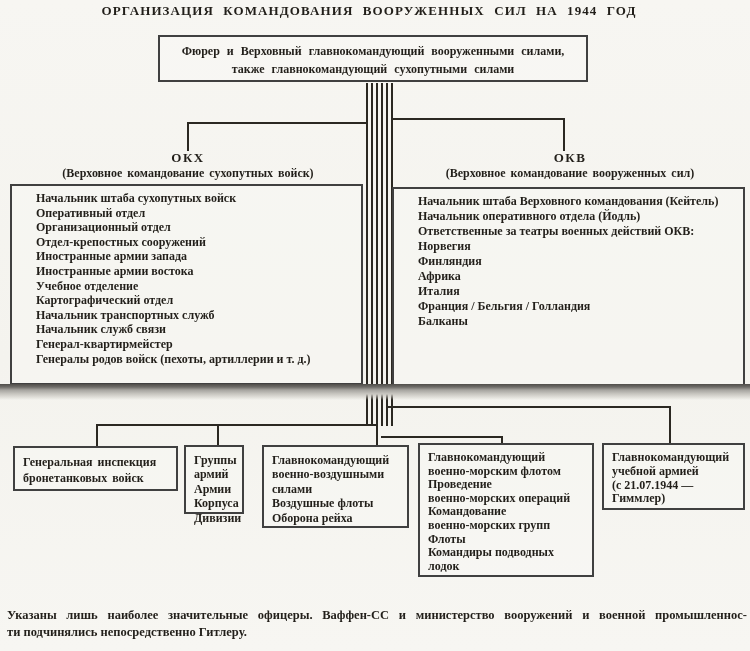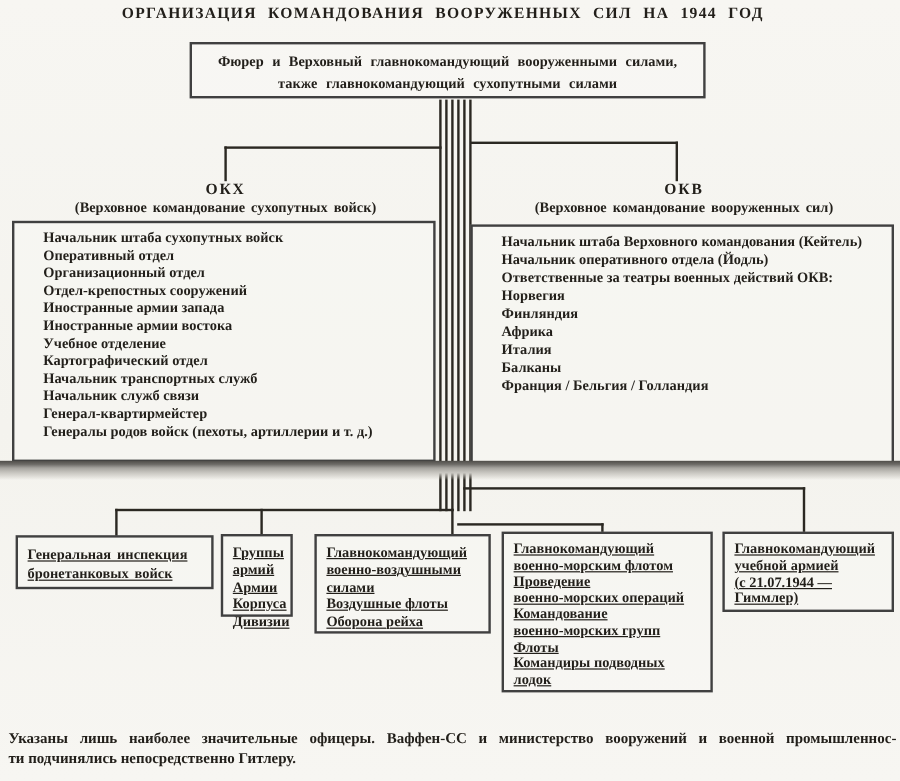--- a/index.html
+++ b/index.html
@@ -25,21 +25,21 @@
     word-spacing:4px;white-space:nowrap;
   }
   .hq-head{text-align:center;font-weight:bold;}
   .hq-abbr{font-size:13px;letter-spacing:1.5px;}
   .hq-sub{font-size:12px;word-spacing:2px;}
   .bigbox{font-size:12px;padding:5px 24px;}
   .bigbox .line{line-height:14.6px;white-space:nowrap;}
   .okh-box{left:10px;top:184px;width:353px;height:201px;}
   .okw-box{left:392px;top:187px;width:353px;height:203px;}
   .okw-box .line{line-height:15px;}
-  .sbox{font-size:12px;padding:6px 8px;text-decoration:underline;}
+  .sbox{font-size:12px;padding:6px 8px;}
   .sbox .line{white-space:nowrap;}
   .b1{left:13px;top:446px;width:165px;height:45px;word-spacing:2px;}
   .b1 .line{line-height:16px;}
   .b2{left:184px;top:445px;width:60px;height:69px;}
   .b2 .line{line-height:14.4px;}
   .b3{left:262px;top:445px;width:147px;height:83px;}
   .b3 .line{line-height:14.4px;}
   .b4{left:418px;top:443px;width:176px;height:134px;}
   .b4 .line{line-height:13.6px;}
   .b5{left:602px;top:443px;width:143px;height:67px;}
@@ -103,22 +103,22 @@
   </div>
 
 <div class="abs node bigbox okw-box">
     <div class="line">Начальник штаба Верховного командования (Кейтель)</div>
     <div class="line">Начальник оперативного отдела (Йодль)</div>
     <div class="line">Ответственные за театры военных действий ОКВ:</div>
     <div class="line">Норвегия</div>
     <div class="line">Финляндия</div>
     <div class="line">Африка</div>
     <div class="line">Италия</div>
+    <div class="line">Франция / Бельгия / Голландия</div>
     <div class="line">Балканы</div>
-    <div class="line">Франция / Бельгия / Голландия</div>
   </div>
 
 <div class="abs scanband"></div>
 
 <div class="abs wire" style="left:96px;top:424px;width:282px;height:2px;"></div>
 <div class="abs wire" style="left:96px;top:424px;width:2px;height:23px;"></div>
 <div class="abs wire" style="left:217px;top:424px;width:2px;height:22px;"></div>
 <div class="abs wire" style="left:376px;top:424px;width:2px;height:22px;"></div>
 <div class="abs wire" style="left:386px;top:406px;width:285px;height:2px;"></div>
 <div class="abs wire" style="left:669px;top:406px;width:2px;height:38px;"></div>

